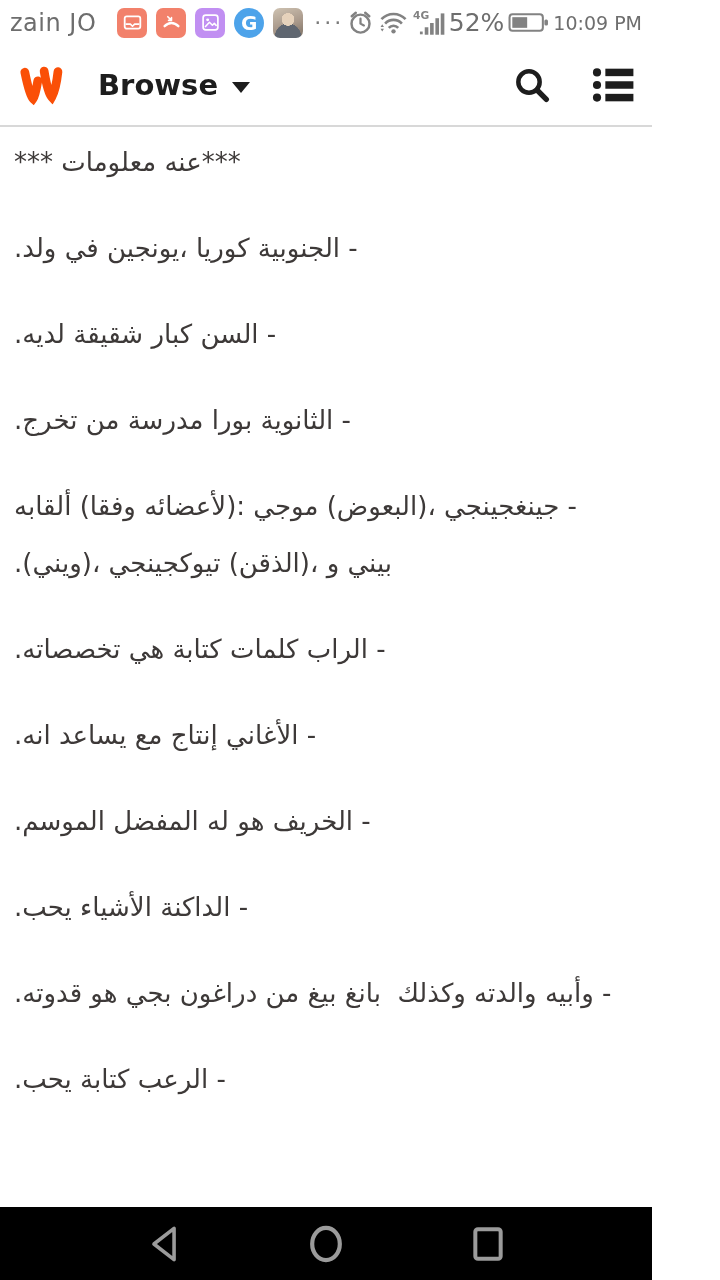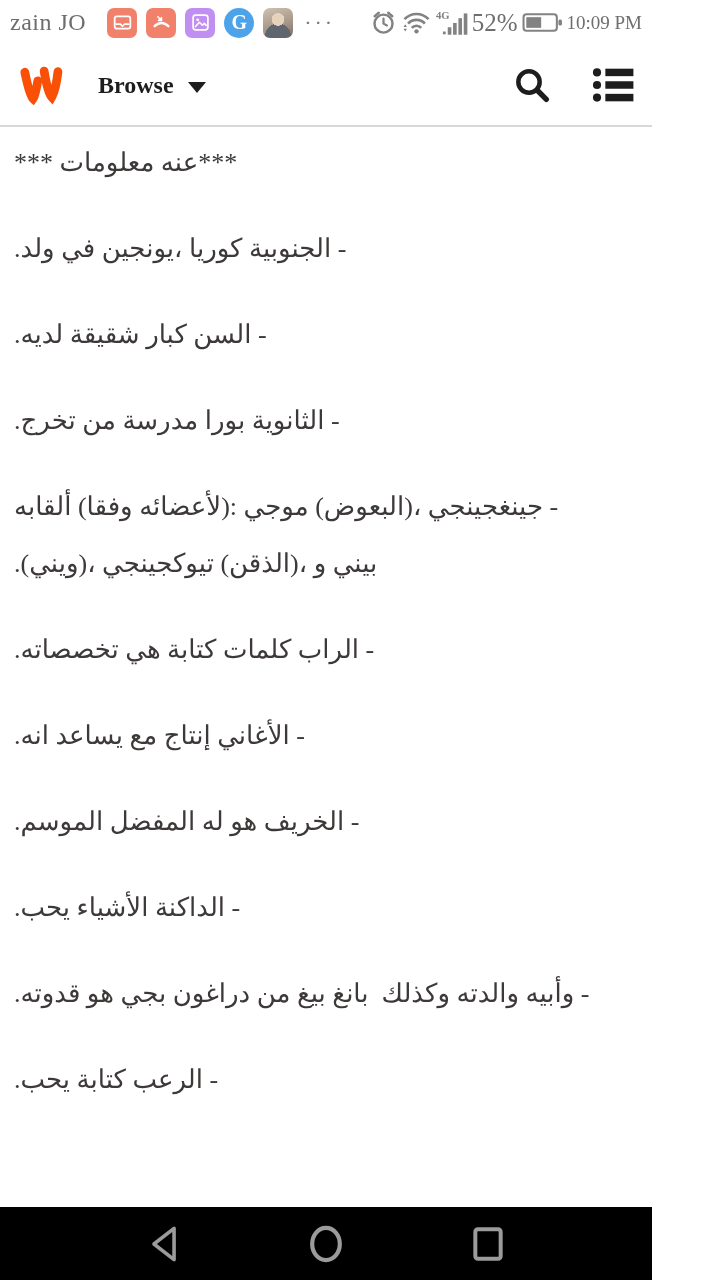--- a/index.html
+++ b/index.html
@@ -1,18 +1,18 @@
 <!DOCTYPE html>
 <html><head>
 <meta charset="utf-8">
 <style>
   * { margin:0; padding:0; box-sizing:border-box; }
   html,body { width:720px; height:1280px; overflow:hidden; background:#fff;
               font-family:"DejaVu Sans", sans-serif; }
-  .screen { display:flex; flex-direction:column; width:652px; height:1280px;font-family:Liberation Serif, serif; }
+  .screen { display:flex; flex-direction:column; width:652px; height:1280px; }
 
   
   .statusbar { height:45px; background:#fff; display:flex; align-items:center;
                padding:0 10px; flex:0 0 auto; }
   .sb-left { display:flex; align-items:center; gap:9px; }
   .carrier { font-size:24px; color:#6d6d6d; margin-right:12px; letter-spacing:0.5px; }
   .notif { width:30px; height:30px; border-radius:7px; display:flex;
            align-items:center; justify-content:center; flex:0 0 auto; }
   .notif.coral { background:#f2816b; }
   .notif.purple { background:#c18ff2; }
@@ -25,21 +25,21 @@
               linear-gradient(160deg,#cfc3b2 0%, #a8988a 55%, #7b6f63 100%); }
   .more-dots { font-size:22px; color:#7a7a7a; letter-spacing:3px; margin-left:2px; }
   .sb-right { margin-left:auto; display:flex; align-items:center; gap:4px; }
   .sb-num { font-size:25px; color:#6e6e6e; }
   .sb-time { font-size:19px; color:#6e6e6e; }
 
   
   .appbar { height:80px; background:#fff; display:flex; align-items:center;
             padding:0 18px; flex:0 0 auto; }
   .browse { display:flex; align-items:center; cursor:pointer; }
-  .browse-label { font-size:24px; font-weight:bold; color:#1d1d1d; margin-left:30px; }
+  .browse-label { font-size:29px; font-weight:bold; color:#1d1d1d; margin-left:30px; }
   .caret { width:0; height:0; border-left:9px solid transparent;
            border-right:9px solid transparent; border-top:11px solid #1d1d1d;
            margin-left:14px; margin-top:4px; }
   .appbar-spacer { flex:1; }
   .iconbtn { display:flex; align-items:center; justify-content:center; cursor:pointer; }
   .divider { height:2px; background:#d8d8d8; flex:0 0 auto; }
 
   
   .content { flex:1; background:#fff; padding:7px 14px 12px 14px; overflow:hidden; }
   .line { direction:ltr; text-align:left; unicode-bidi:normal; white-space:pre;

